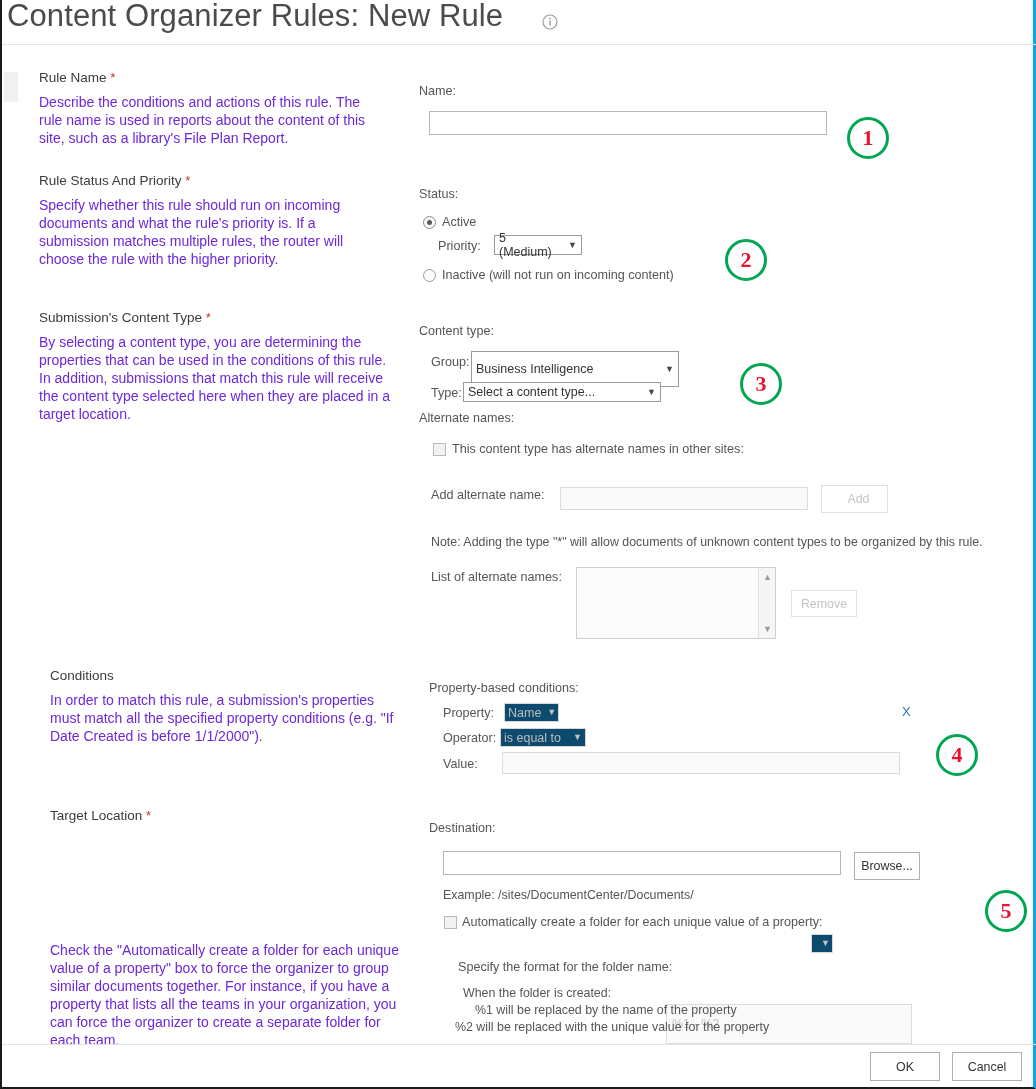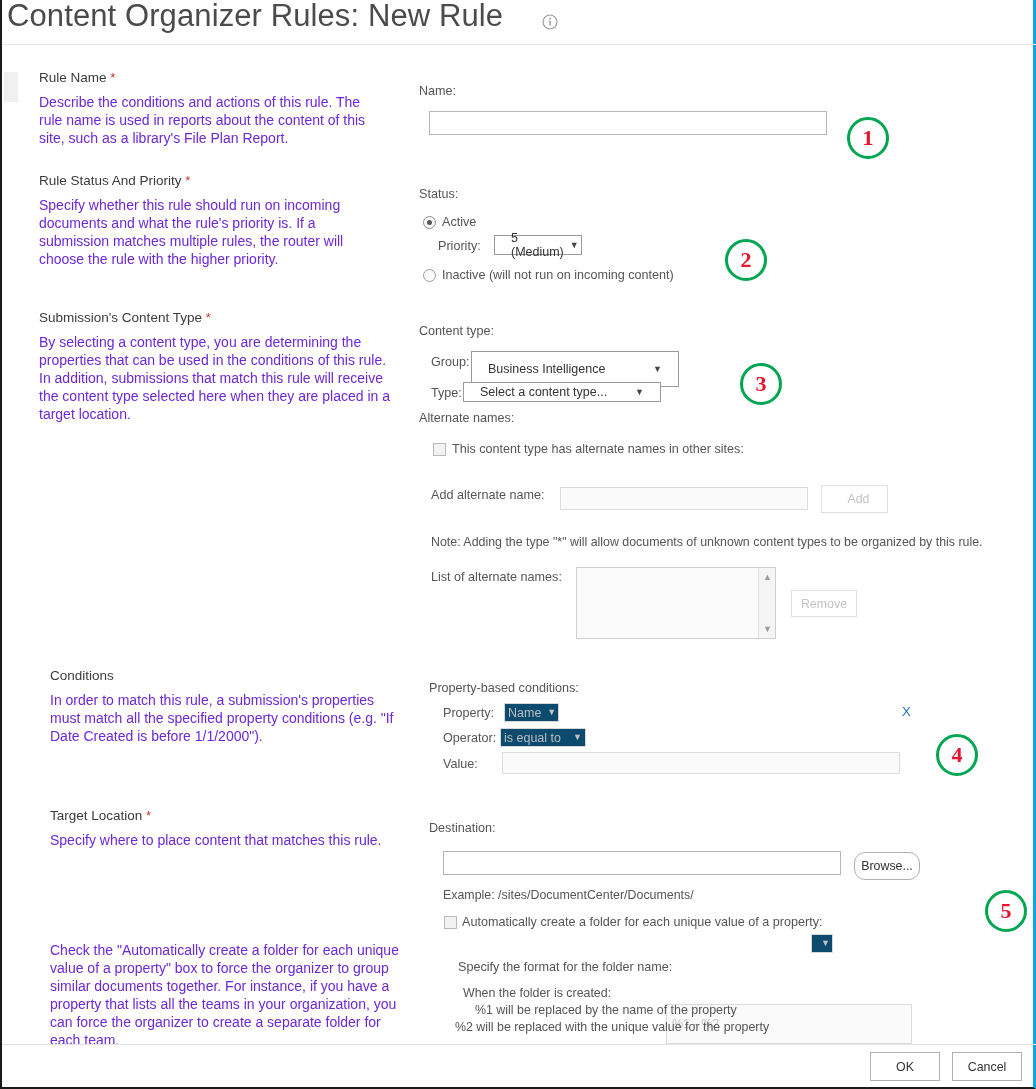--- a/index.html
+++ b/index.html
@@ -50,21 +50,21 @@
     padding:0 5px;outline:none;
   }
   .txt.disabled{background:#fafafa;border-color:#dcdcdc;color:#b5b5b5;}
   .txt.disabled::placeholder{color:#c0c0c0;}
 
   .sel{
     position:absolute;box-sizing:border-box;
     border:1px solid #9a9a9a;background:#ffffff;
     font-size:12.5px;color:#333;
     display:flex;align-items:center;
-    padding:0 16px;
+    padding:0 4px;
   }
   .sel .arrow{margin-left:auto;font-size:9px;color:#444;padding-left:6px;line-height:1;}
   .sel.disabled{border-color:#d8d8d8;background:#0c4a6e;color:#bdbdbd;}
   .sel.disabled .arrow{color:#c3c3c3;}
   .sel.mini{padding:0 3px;}
 
   .btn{
     position:absolute;box-sizing:border-box;
     border:1px solid #b0b0b0;background:#ffffff;
     font-size:12.4px;color:#333;
@@ -223,26 +223,25 @@
   </div>
 
   <div class="fld-label" style="left:441px;top:757px;">Value:</div>
   <input class="txt disabled" style="left: 500px; top: 752px; width: 398px; height: 22px;" disabled="" value="">
   <div class="badge" style="left:934px;top:734px;">4</div>
 
   <div class="sec-head" style="left:48px;top:808px;">
     <span>Target Location</span>
     <span class="req">*</span>
   </div>
-  <div class="sec-desc" style="left:48px;top:831px;width:350px;">Specify where to place content that matches this rule.</div>
   <div class="sec-desc" style="left:48px;top:941px;width:352px;">Check the "Automatically create a folder for each unique value of a property" box to force the organizer to group similar documents together. For instance, if you have a property that lists all the teams in your organization, you can force the organizer to create a separate folder for each team.</div>
 
   <div class="fld-label" style="left:427px;top:821px;">Destination:</div>
   <input class="txt" style="left: 441px; top: 851px; width: 398px; height: 24px;" value="">
-  <div class="btn" style="left:852px;top:852px;width:66px;height:28px;border-radius:11px;">Browse...</div>
+  <div class="btn" style="left:852px;top:852px;width:66px;height:28px;">Browse...</div>
   <div class="note-text" style="left:441px;top:888px;">Example: /sites/DocumentCenter/Documents/</div>
 
   <div class="cbx" style="left:442px;top:916px;"></div>
   <div class="fld-label" style="left:460px;top:915px;">Automatically create a folder for each unique value of a property:</div>
   <div class="badge" style="left:983px;top:890px;">5</div>
 
   <div class="sel disabled mini" style="left:809px;top:934px;width:22px;height:19px;">
     <span class="arrow" style="margin:0 auto;">▼</span>
   </div>
 

